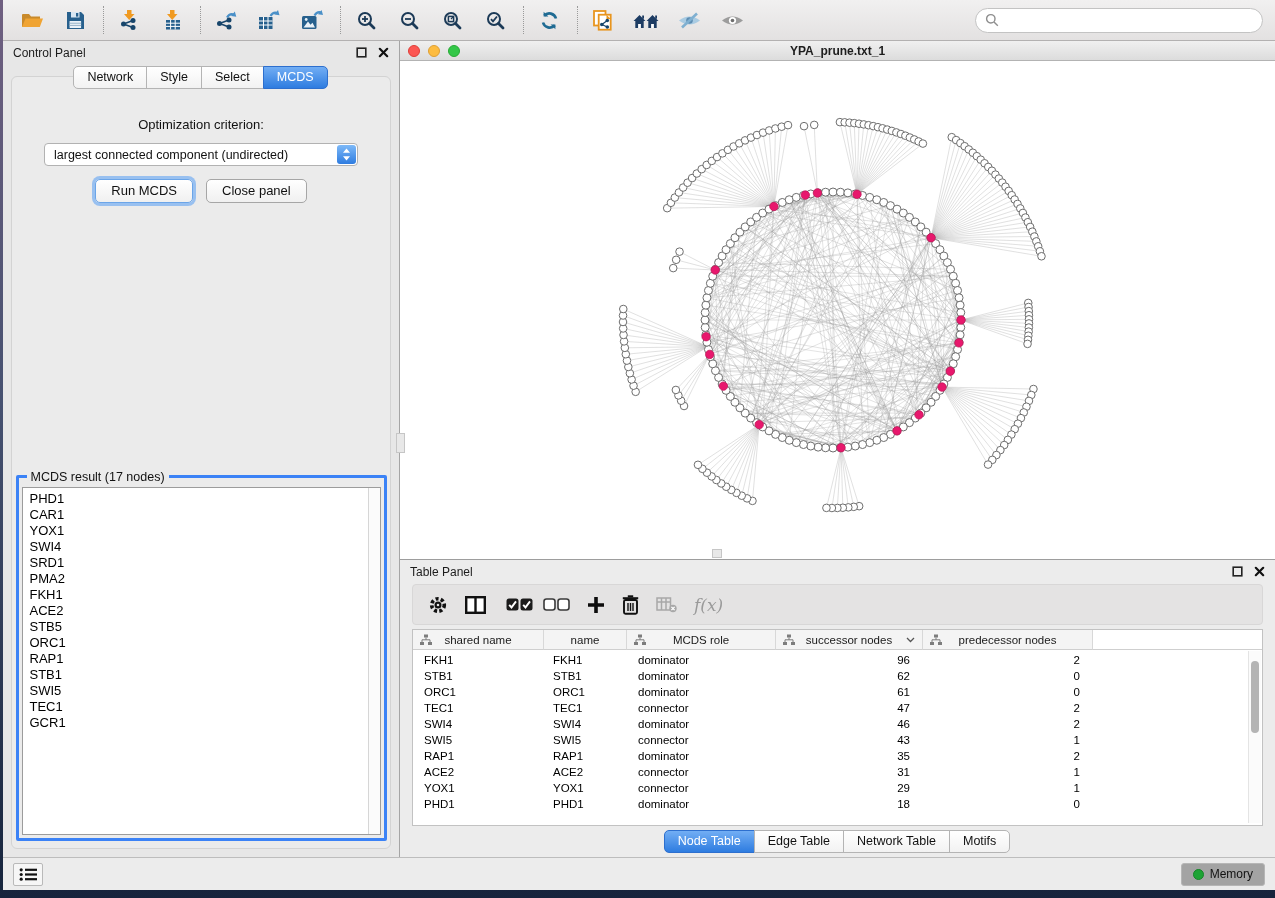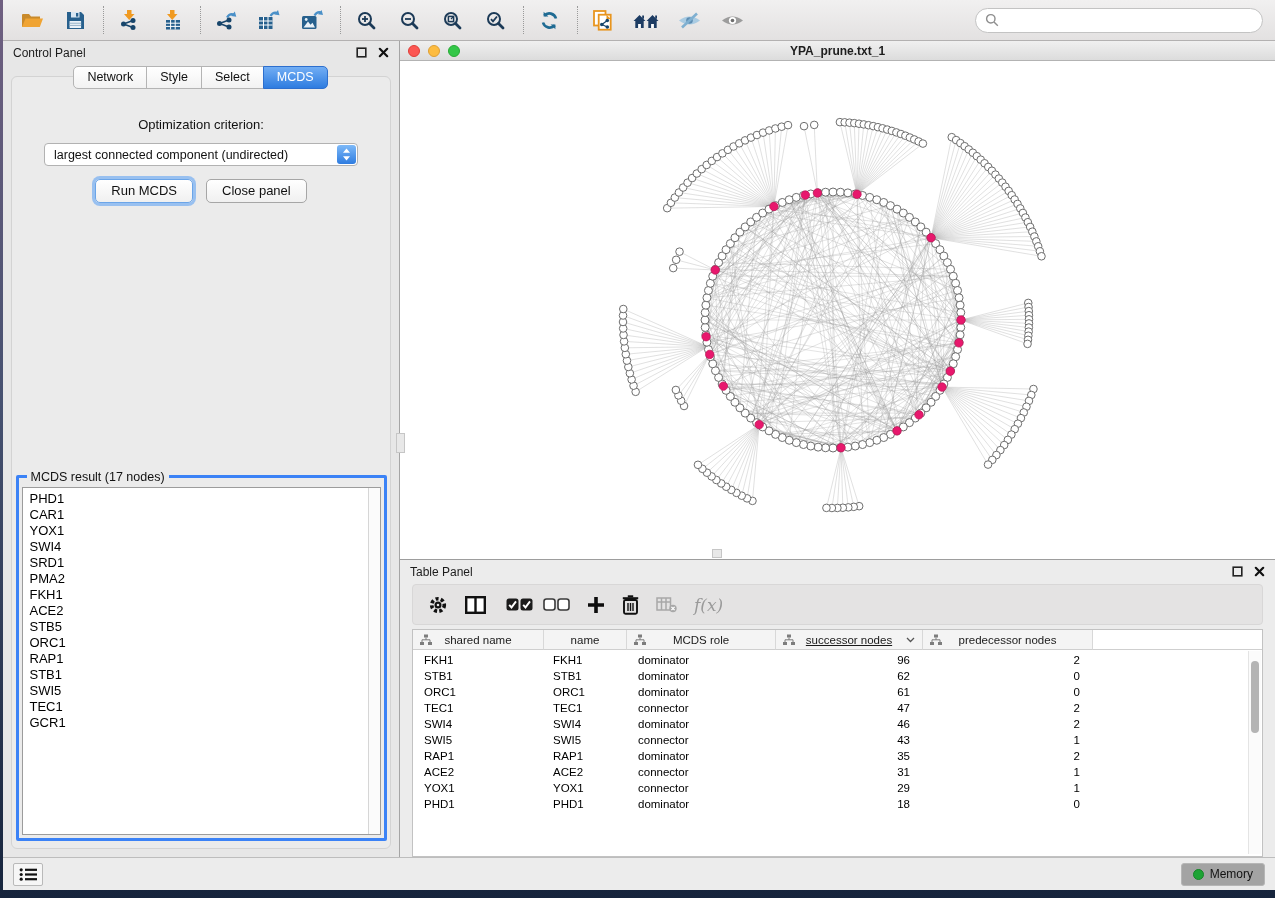--- a/index.html
+++ b/index.html
@@ -92,21 +92,21 @@
   .tp-tool { display:flex; align-items:center; justify-content:center; margin-right:17px; }
   .fx { font-family:"DejaVu Serif", serif; font-style:italic; font-size:17px; color:#9a9a9a; }
   .table-wrap { margin:0 12px; flex:1; background:#fff; border:1px solid #c2c2c2;
                 display:flex; flex-direction:column; min-height:0; position:relative; }
   .thead { display:flex; height:20px; flex:none; font-size:11.5px; color:#1a1a1a; }
   .th { background:#f4f4f4; border-right:1px solid #d8d8d8; border-bottom:1px solid #cfcfcf;
         display:flex; align-items:center; justify-content:center; position:relative; gap:4px;}
   .th .tree-ic { position:absolute; left:7px; top:4px; }
   .th .chev { position:absolute; right:7px; top:7px; }
   .th-fill { flex:1; border-bottom:1px solid #cfcfcf; background:#fff; }
-  .w0{width:131px;} .w1{width:83px;} .w2{width:149px;} .w3{width:147px;text-decoration:underline;} .w4{width:170px;}
+  .w0{width:131px;} .w1{width:83px;} .w2{width:149px;} .w3{width:147px;} .w4{width:170px;}
   .tbody { flex:1; overflow:hidden; font-size:11.5px; color:#000; padding-top:2px;}
   .trow { display:flex; height:16px; align-items:center; }
   .td { overflow:hidden; white-space:nowrap; }
   .td.c0 { width:131px; padding-left:11px; }
   .td.c1 { width:83px;  padding-left:9px; }
   .td.c2 { width:149px; padding-left:11px; }
   .td.c3 { width:147px; text-align:right; padding-right:13px; }
   .td.c4 { width:170px; text-align:right; padding-right:13px; }
   .vscroll { position:absolute; right:1px; top:21px; bottom:2px; width:13px;
              background:#fbfbfb; border-left:1px solid #e4e4e4; }
@@ -1309,20 +1309,26 @@
                 <div class="td c1">PHD1</div>
                 <div class="td c2">dominator</div>
                 <div class="td c3">18</div>
                 <div class="td c4">0</div>
               </div>
             </div>
           <div class="vscroll">
               <div class="vthumb"></div>
             </div>
         </div>
+        <div class="tp-tabs">
+          <div class="seg active">Node Table</div>
+          <div class="seg">Edge Table</div>
+          <div class="seg">Network Table</div>
+          <div class="seg">Motifs</div>
+        </div>
       </div>
     </div>
   </div>
 
   <div class="status-bar">
     <div class="sb-left-btn">
       <svg width="19" height="15" viewBox="0 0 19 15">
           <g fill="#111">
             <circle cx="2.2" cy="2.8" r="1.6"></circle>
             <circle cx="2.2" cy="7.5" r="1.6"></circle>

